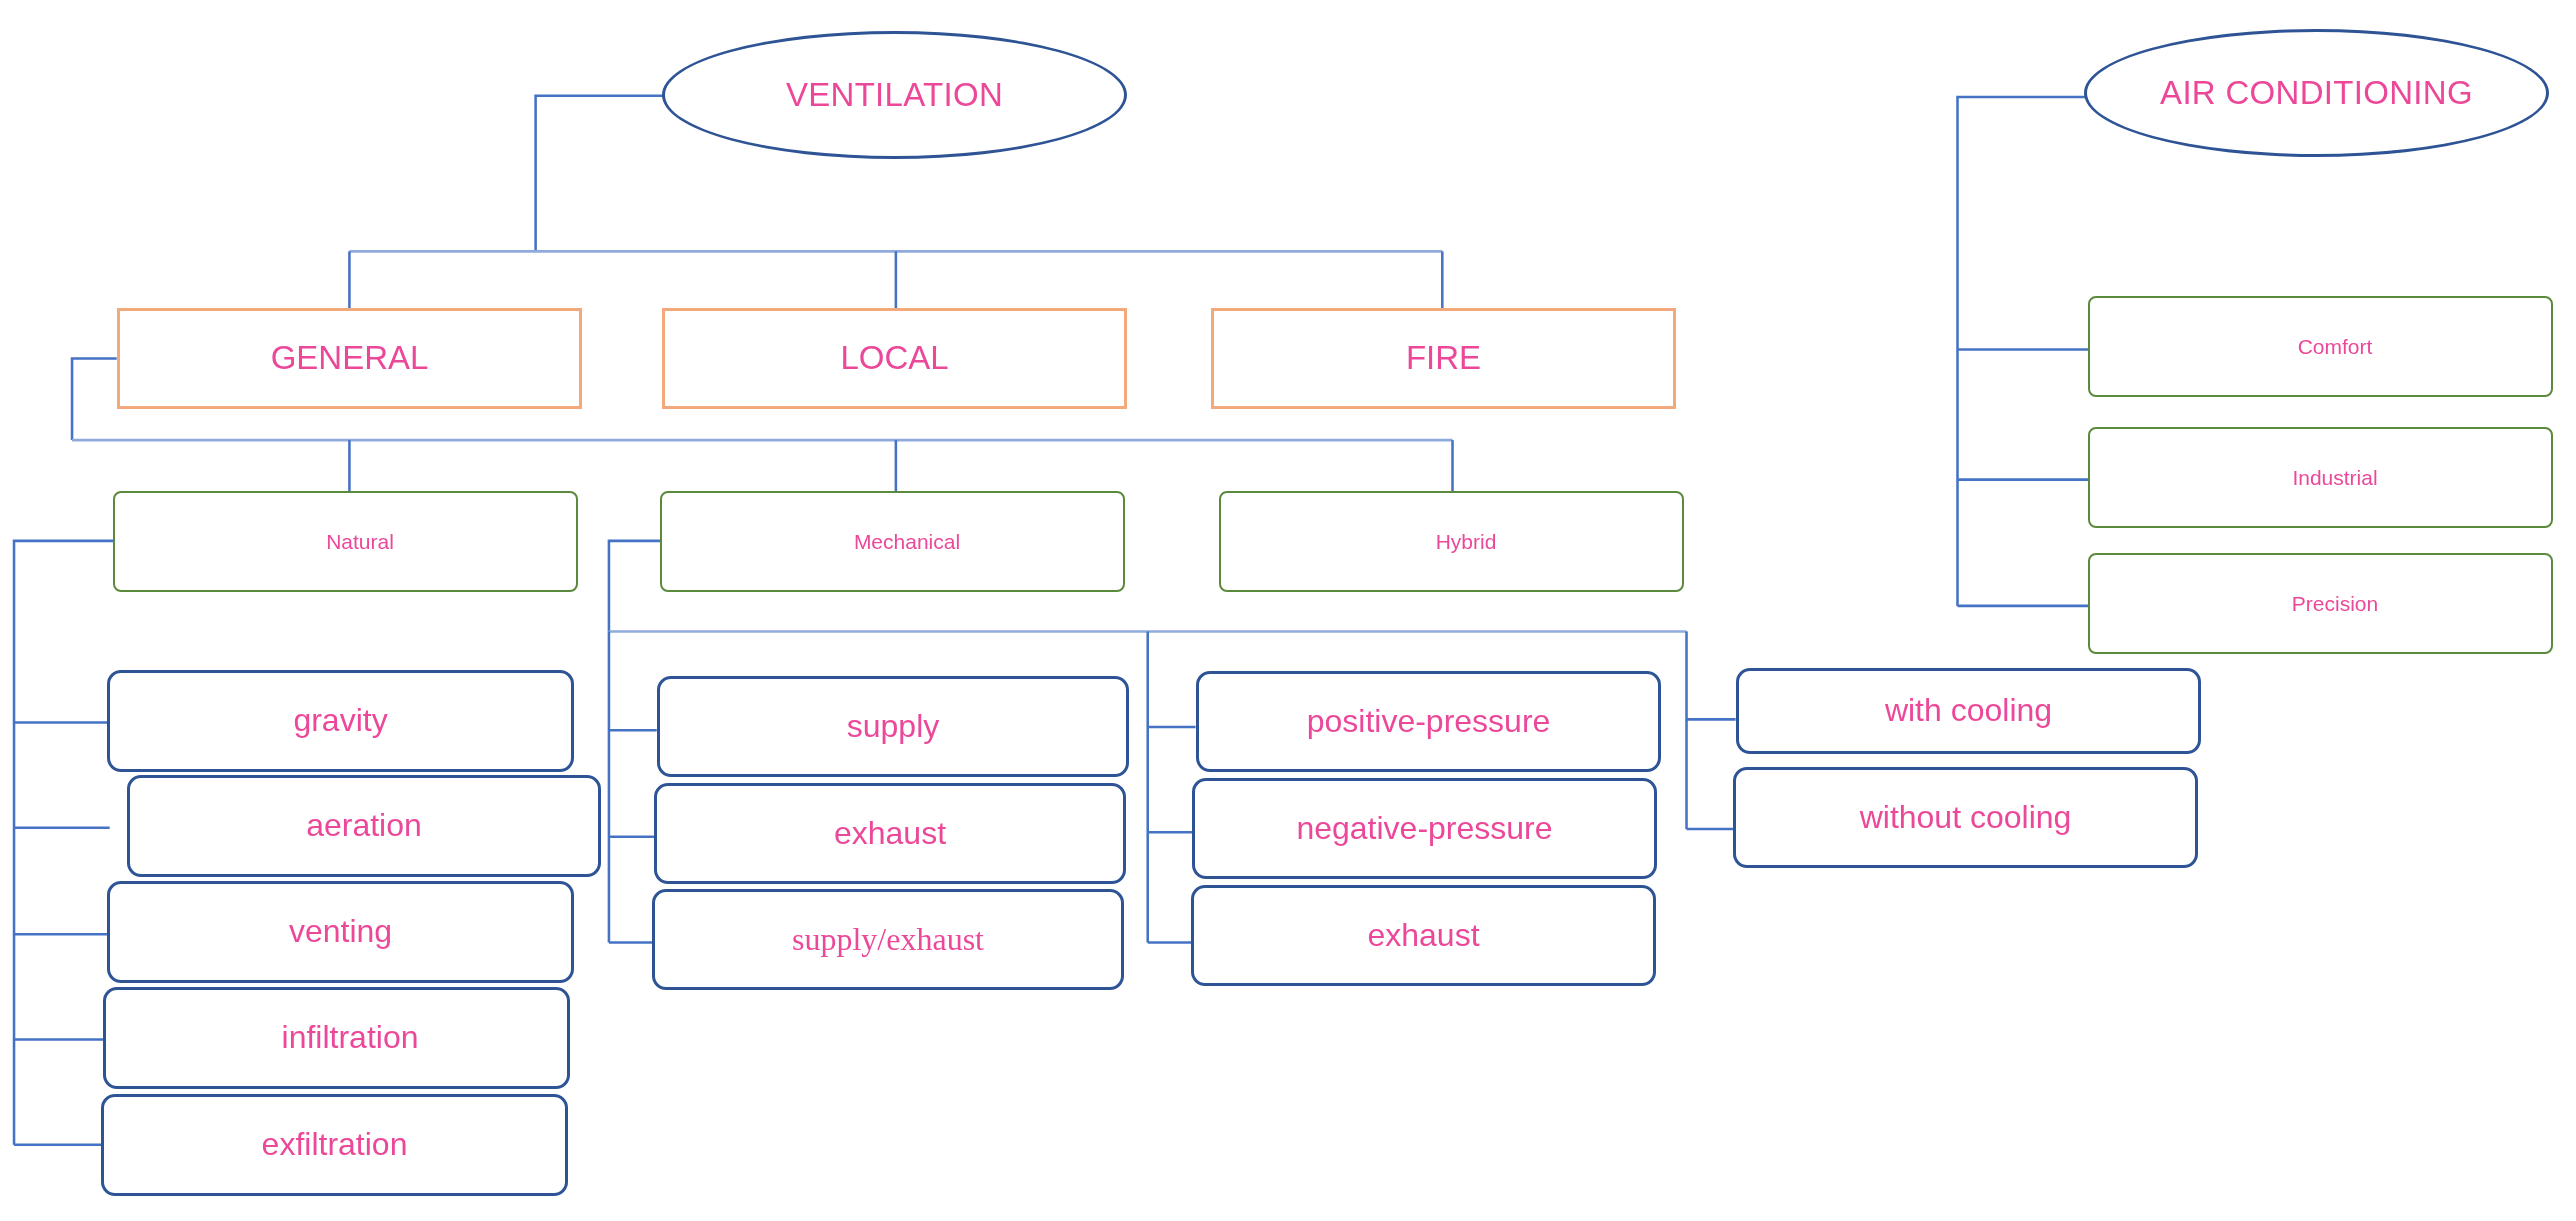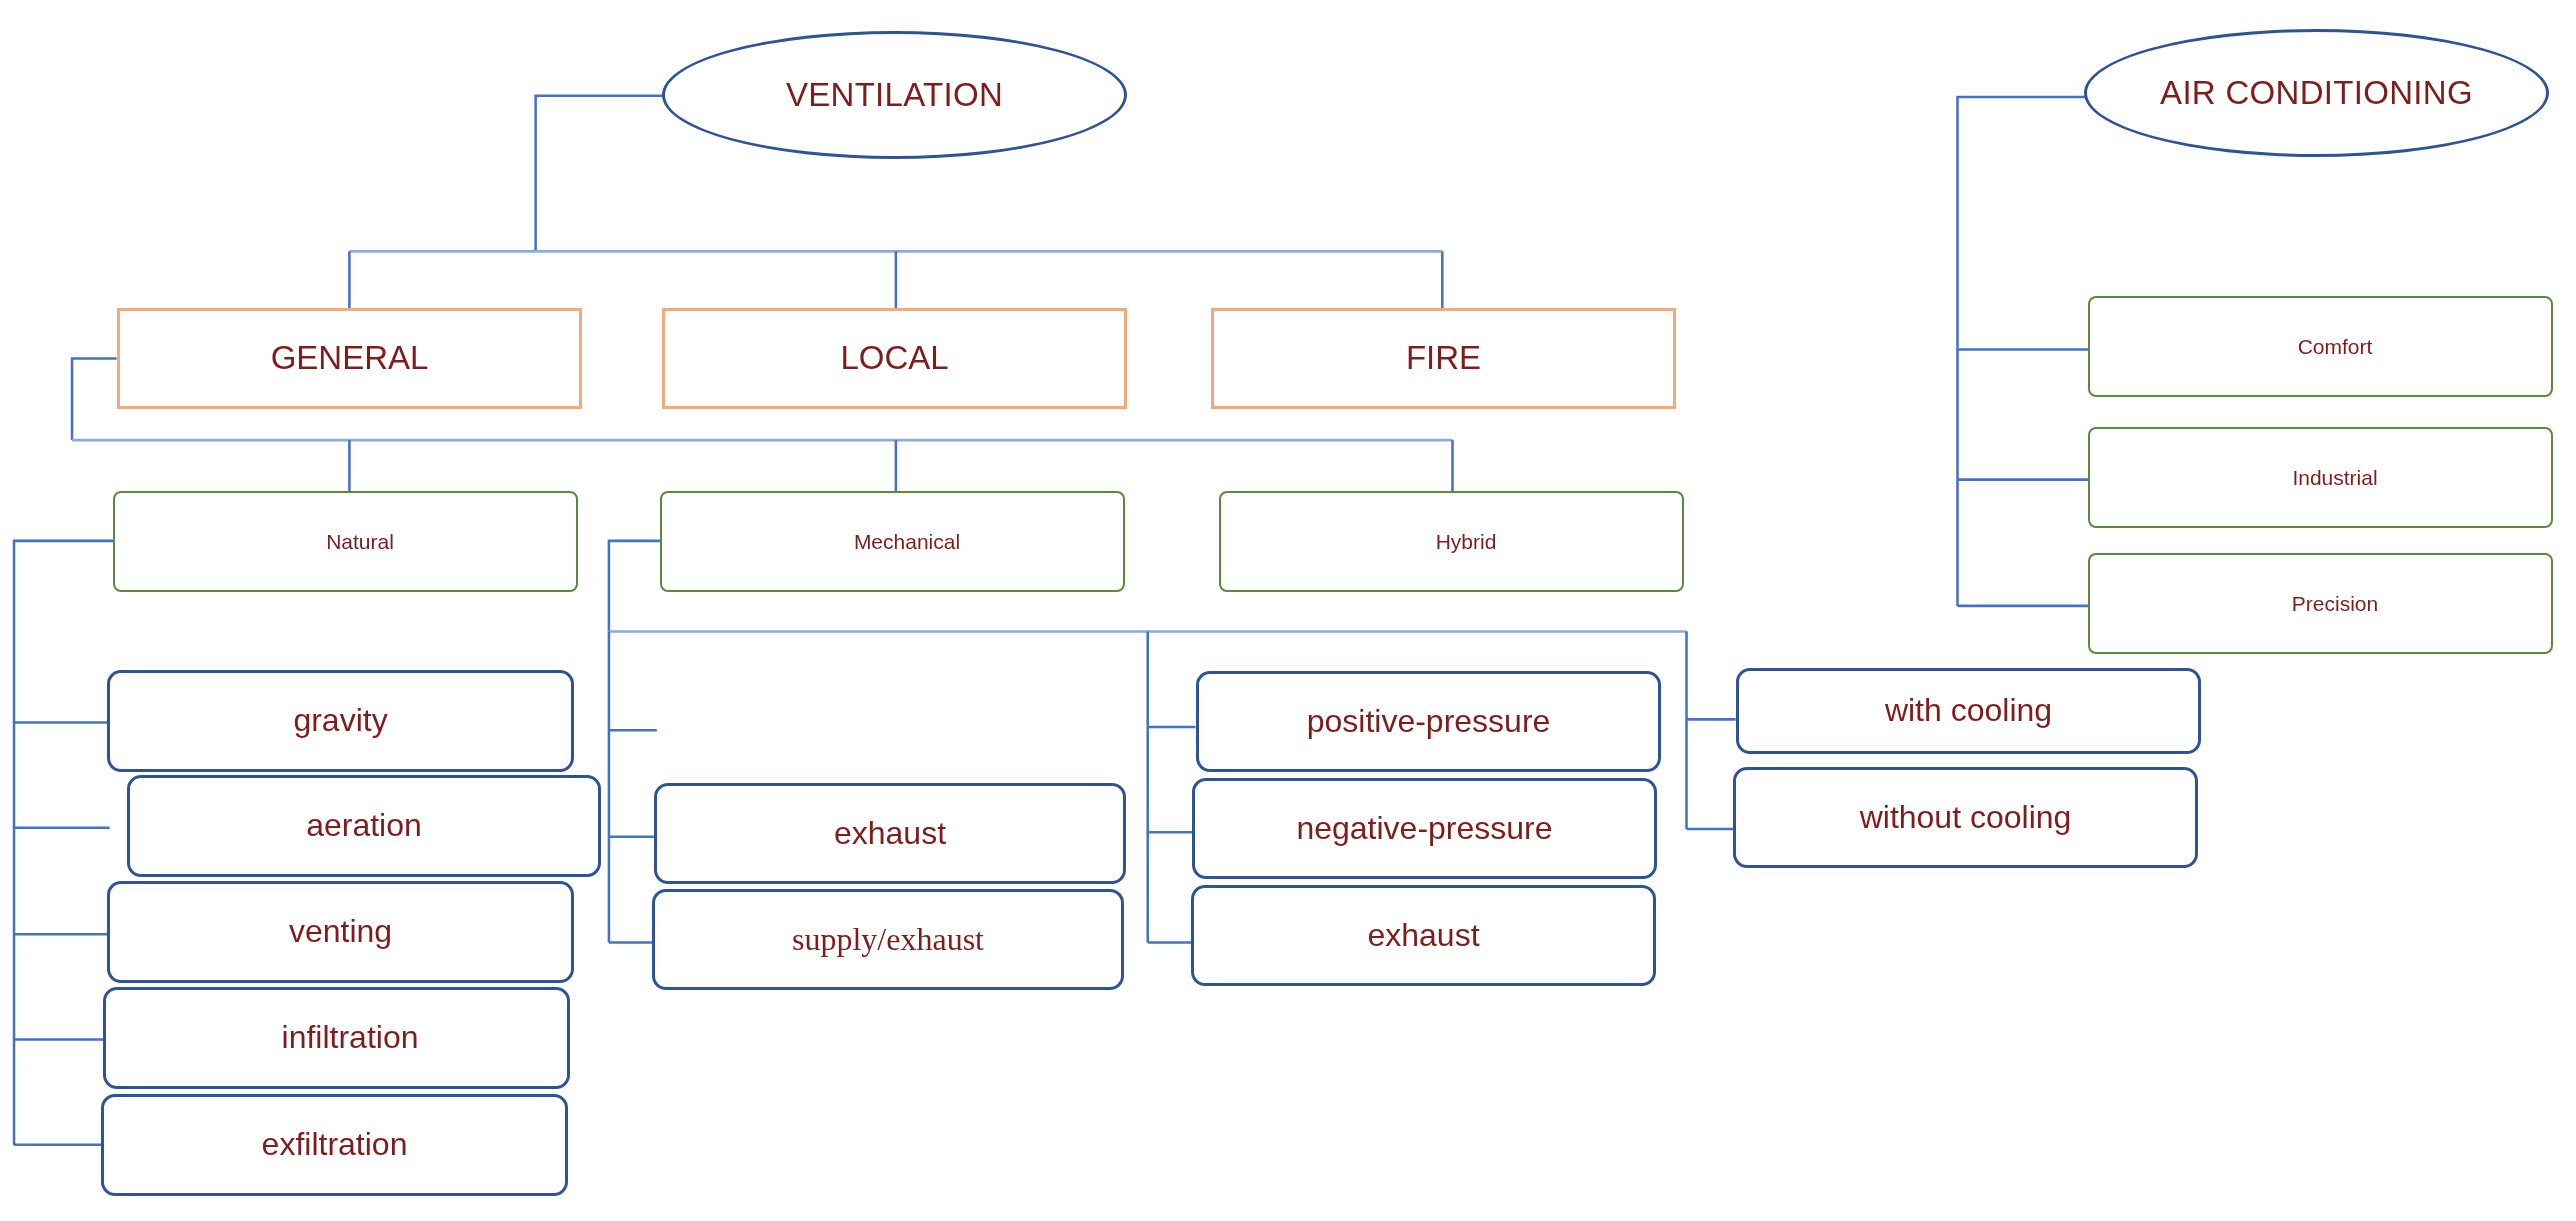--- a/index.html
+++ b/index.html
@@ -25,21 +25,21 @@
     height: 1222px;
     pointer-events: none;
   }
   .node {
     position: absolute;
     box-sizing: border-box;
     display: flex;
     align-items: center;
     justify-content: center;
     background: #ffffff;
-    color: #7f1d1d;
+    color: #ec4899;
     text-align: center;
     line-height: 1.1;
     z-index: 5;
   }
   .node-label {
     display: block;
     padding: 0 6.4px;
     white-space: nowrap;
   }
   
@@ -166,20 +166,23 @@
   </div>
 
   <div class="node n-navy" style="left:103px; top:987px; width:467px; height:102px;padding-left:27px;">
     <span class="node-label">infiltration</span>
   </div>
 
   <div class="node n-navy" style="left:101px; top:1094px; width:467px; height:102px;align-items:center;">
     <span class="node-label">exfiltration</span>
   </div>
 
+  <div class="node n-navy" style="left:657px; top:676px; width:472px; height:101px;">
+    <span class="node-label">supply</span>
+  </div>
 
   <div class="node n-navy" style="left:654px; top:783px; width:472px; height:101px;">
     <span class="node-label">exhaust</span>
   </div>
 
   <div class="node n-navy" style="left:652px; top:889px; width:472px; height:101px;font-family:Liberation Serif, serif;">
     <span class="node-label">supply/exhaust</span>
   </div>
 
   <div class="node n-navy" style="left:1196px; top:671px; width:465px; height:101px;">

